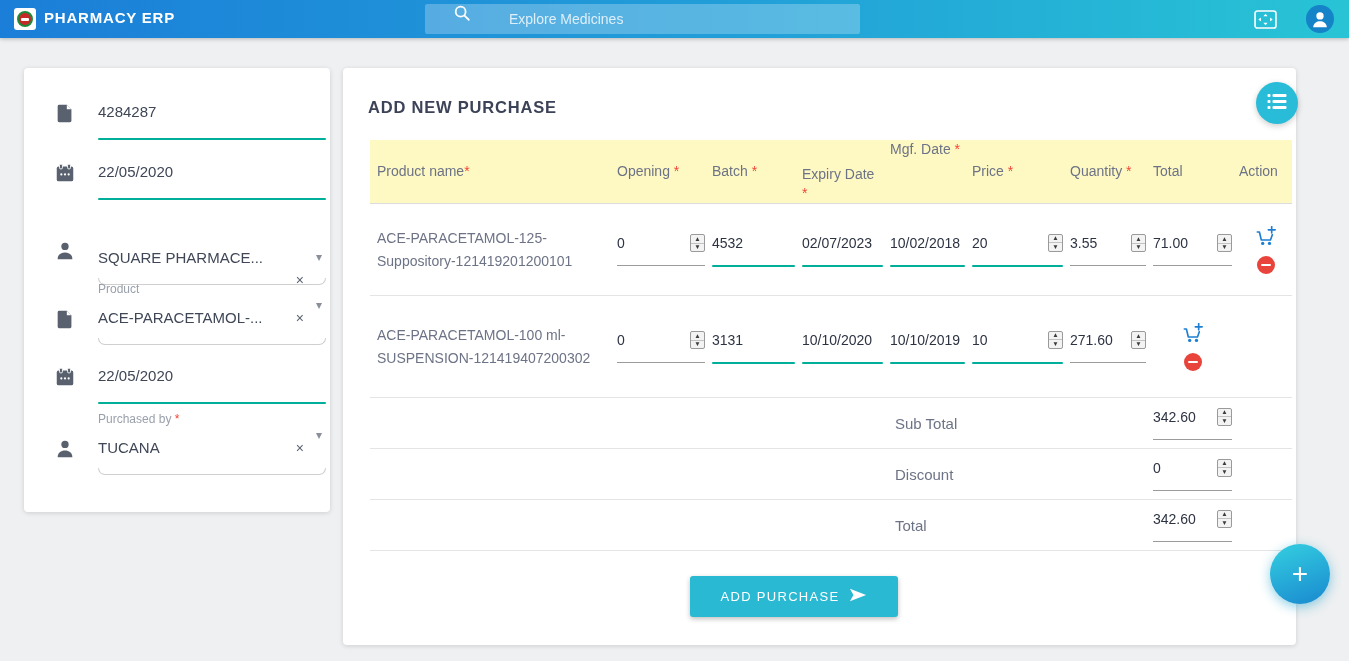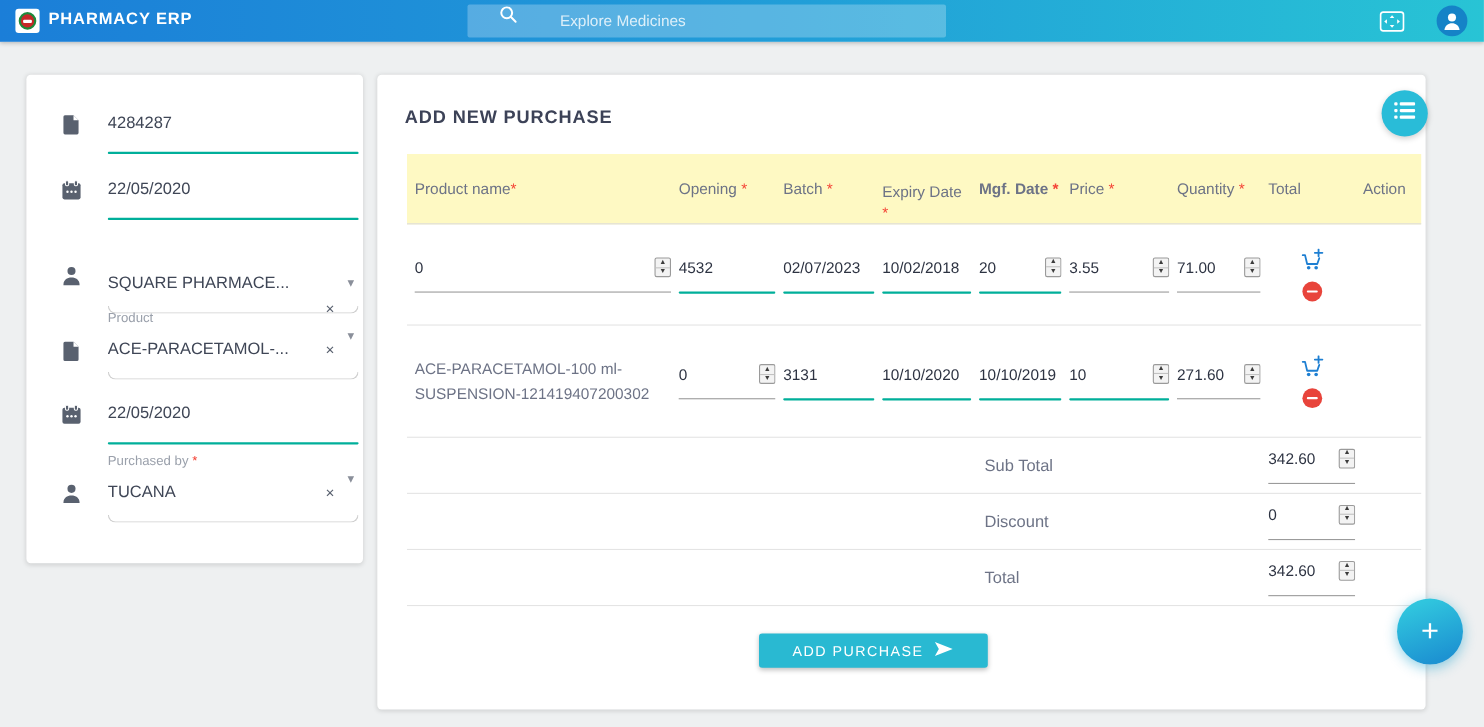--- a/index.html
+++ b/index.html
@@ -77,21 +77,21 @@
   .spin span:first-child { border-bottom:1px solid #c2c2c2; }
   .acell { display:flex; flex-direction:column; align-items:center; justify-content:center; gap:5px; }
   .minus-btn { width:18px; height:18px; border-radius:50%; background:#e8443b; position:relative; cursor:pointer; }
   .minus-btn::after { content:""; position:absolute; left:4px; top:8px; width:10px; height:2.5px;
     background:#fff; border-radius:1px; }
   .srow { min-height:51px; border-bottom:1px solid #e4e4e4; }
   .slbl { grid-column:5 / span 2; display:flex; align-items:center; color:#6d7386;
     font-size:15px; padding-left:12px; }
   .sinp { grid-column:8; }
 
-  .add-btn { position:absolute; left:347px; top:508px; width:208px; height:31px;
+  .add-btn { position:absolute; left:347px; top:508px; width:208px; height:41px;
     background:#29b9d2; border:none; border-radius:3px; color:#fff; font-size:13px;
     letter-spacing:1.3px; font-family:"Liberation Sans",sans-serif; cursor:pointer;
     display:flex; align-items:center; justify-content:center; gap:10px;
     box-shadow:0 2px 5px rgba(0,0,0,.25); }
 
   .fab { position:absolute; left:1270px; top:544px; width:60px; height:60px; border-radius:50%;
     background:linear-gradient(160deg,#30c5de 15%,#1d93d2 85%); z-index:60;
     display:flex; align-items:center; justify-content:center; color:#fff; font-size:28px;
     font-weight:300; box-shadow:0 3px 12px rgba(0,150,200,.45); cursor:pointer; }
 </style>
@@ -254,38 +254,39 @@
         </div>
       <div class="cell hlbl" style="display:flex;align-items:center;">
           <span><span>Opening</span> <span class="req">*</span></span>
         </div>
       <div class="cell hlbl" style="display:flex;align-items:center;">
           <span><span>Batch</span> <span class="req">*</span></span>
         </div>
       <div class="cell hlbl" style="display:flex;align-items:center;margin-top:24px;">
           <span><span>Expiry Date</span> <span class="req">*</span></span>
         </div>
-      <div class="cell hlbl" style="display:flex;align-items:center;font-weight:bold;">
+      <div class="cell hlbl" style="display:flex;align-items:flex-start;">
           <span><span>Mgf. Date</span> <span class="req">*</span></span>
         </div>
       <div class="cell hlbl" style="display:flex;align-items:center;">
           <span><span>Price</span> <span class="req">*</span></span>
         </div>
       <div class="cell hlbl" style="display:flex;align-items:center;">
           <span><span>Quantity</span> <span class="req">*</span></span>
         </div>
       <div class="cell hlbl" style="display:flex;align-items:center;">
           <span>Total</span>
         </div>
       <div class="cell hlbl" style="display:flex;align-items:center;">
           <span>Action</span>
         </div>
     </div>
 
     <div class="trow brow r1">
+      <div class="cell pcell">ACE-PARACETAMOL-125-Suppository-121419201200101</div>
       <div class="cell icell">
         <div class="irow">
             <span class="ival">0</span>
           <span class="spin">
               <span>▲</span>
               <span>▼</span>
             </span>
           </div>
         <div class="uline u-grey"></div>
       </div>

